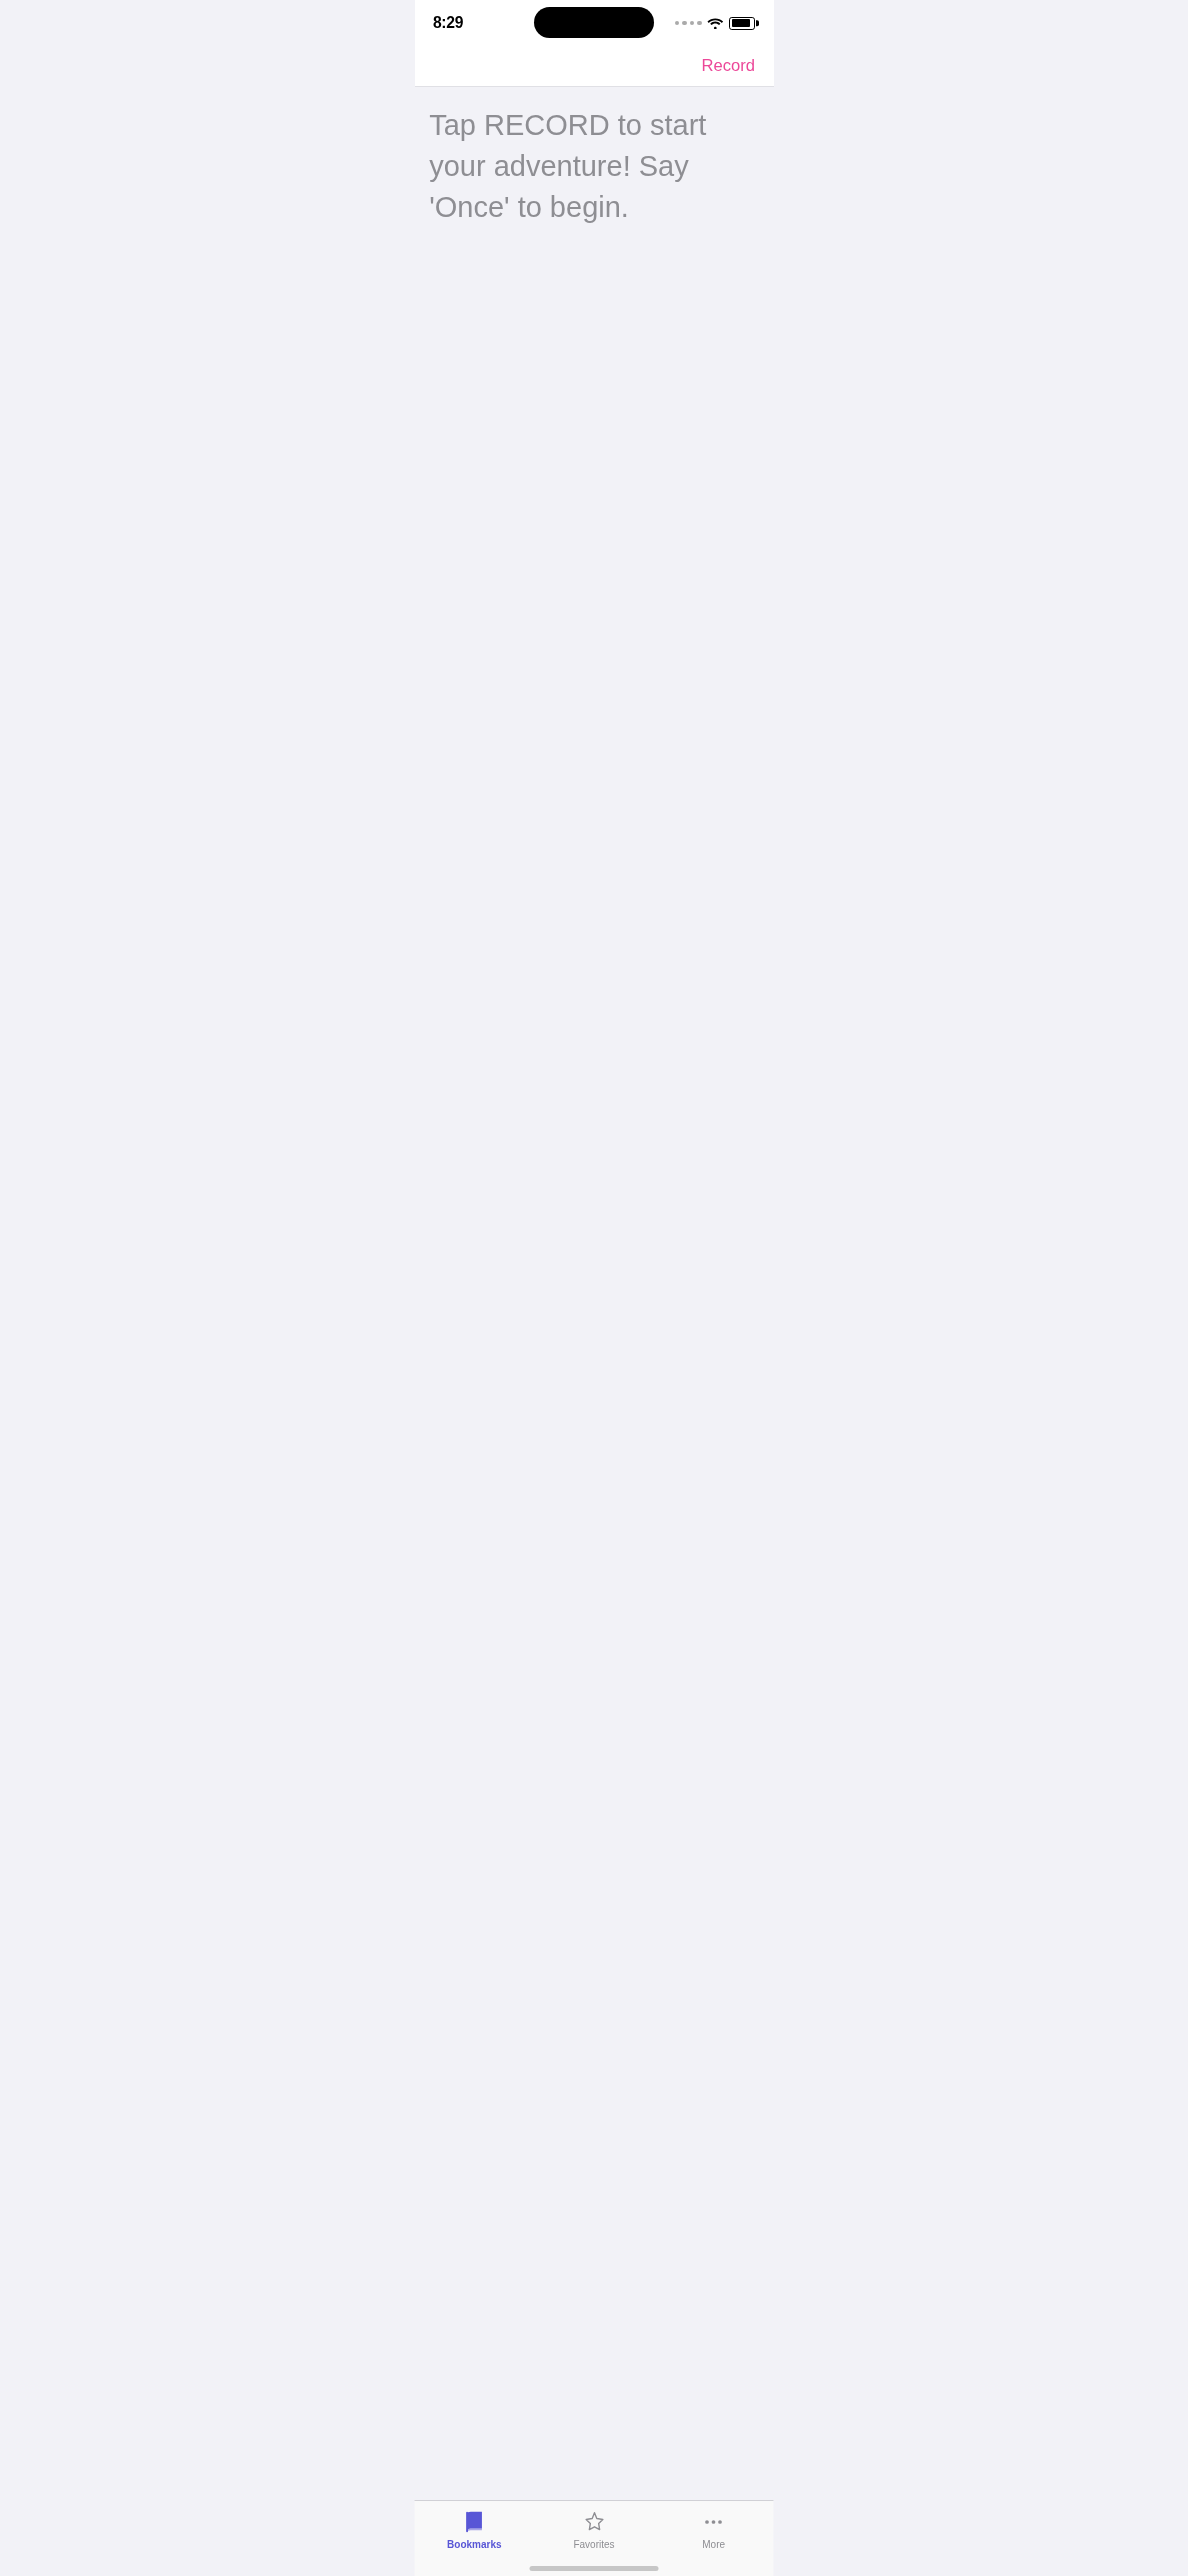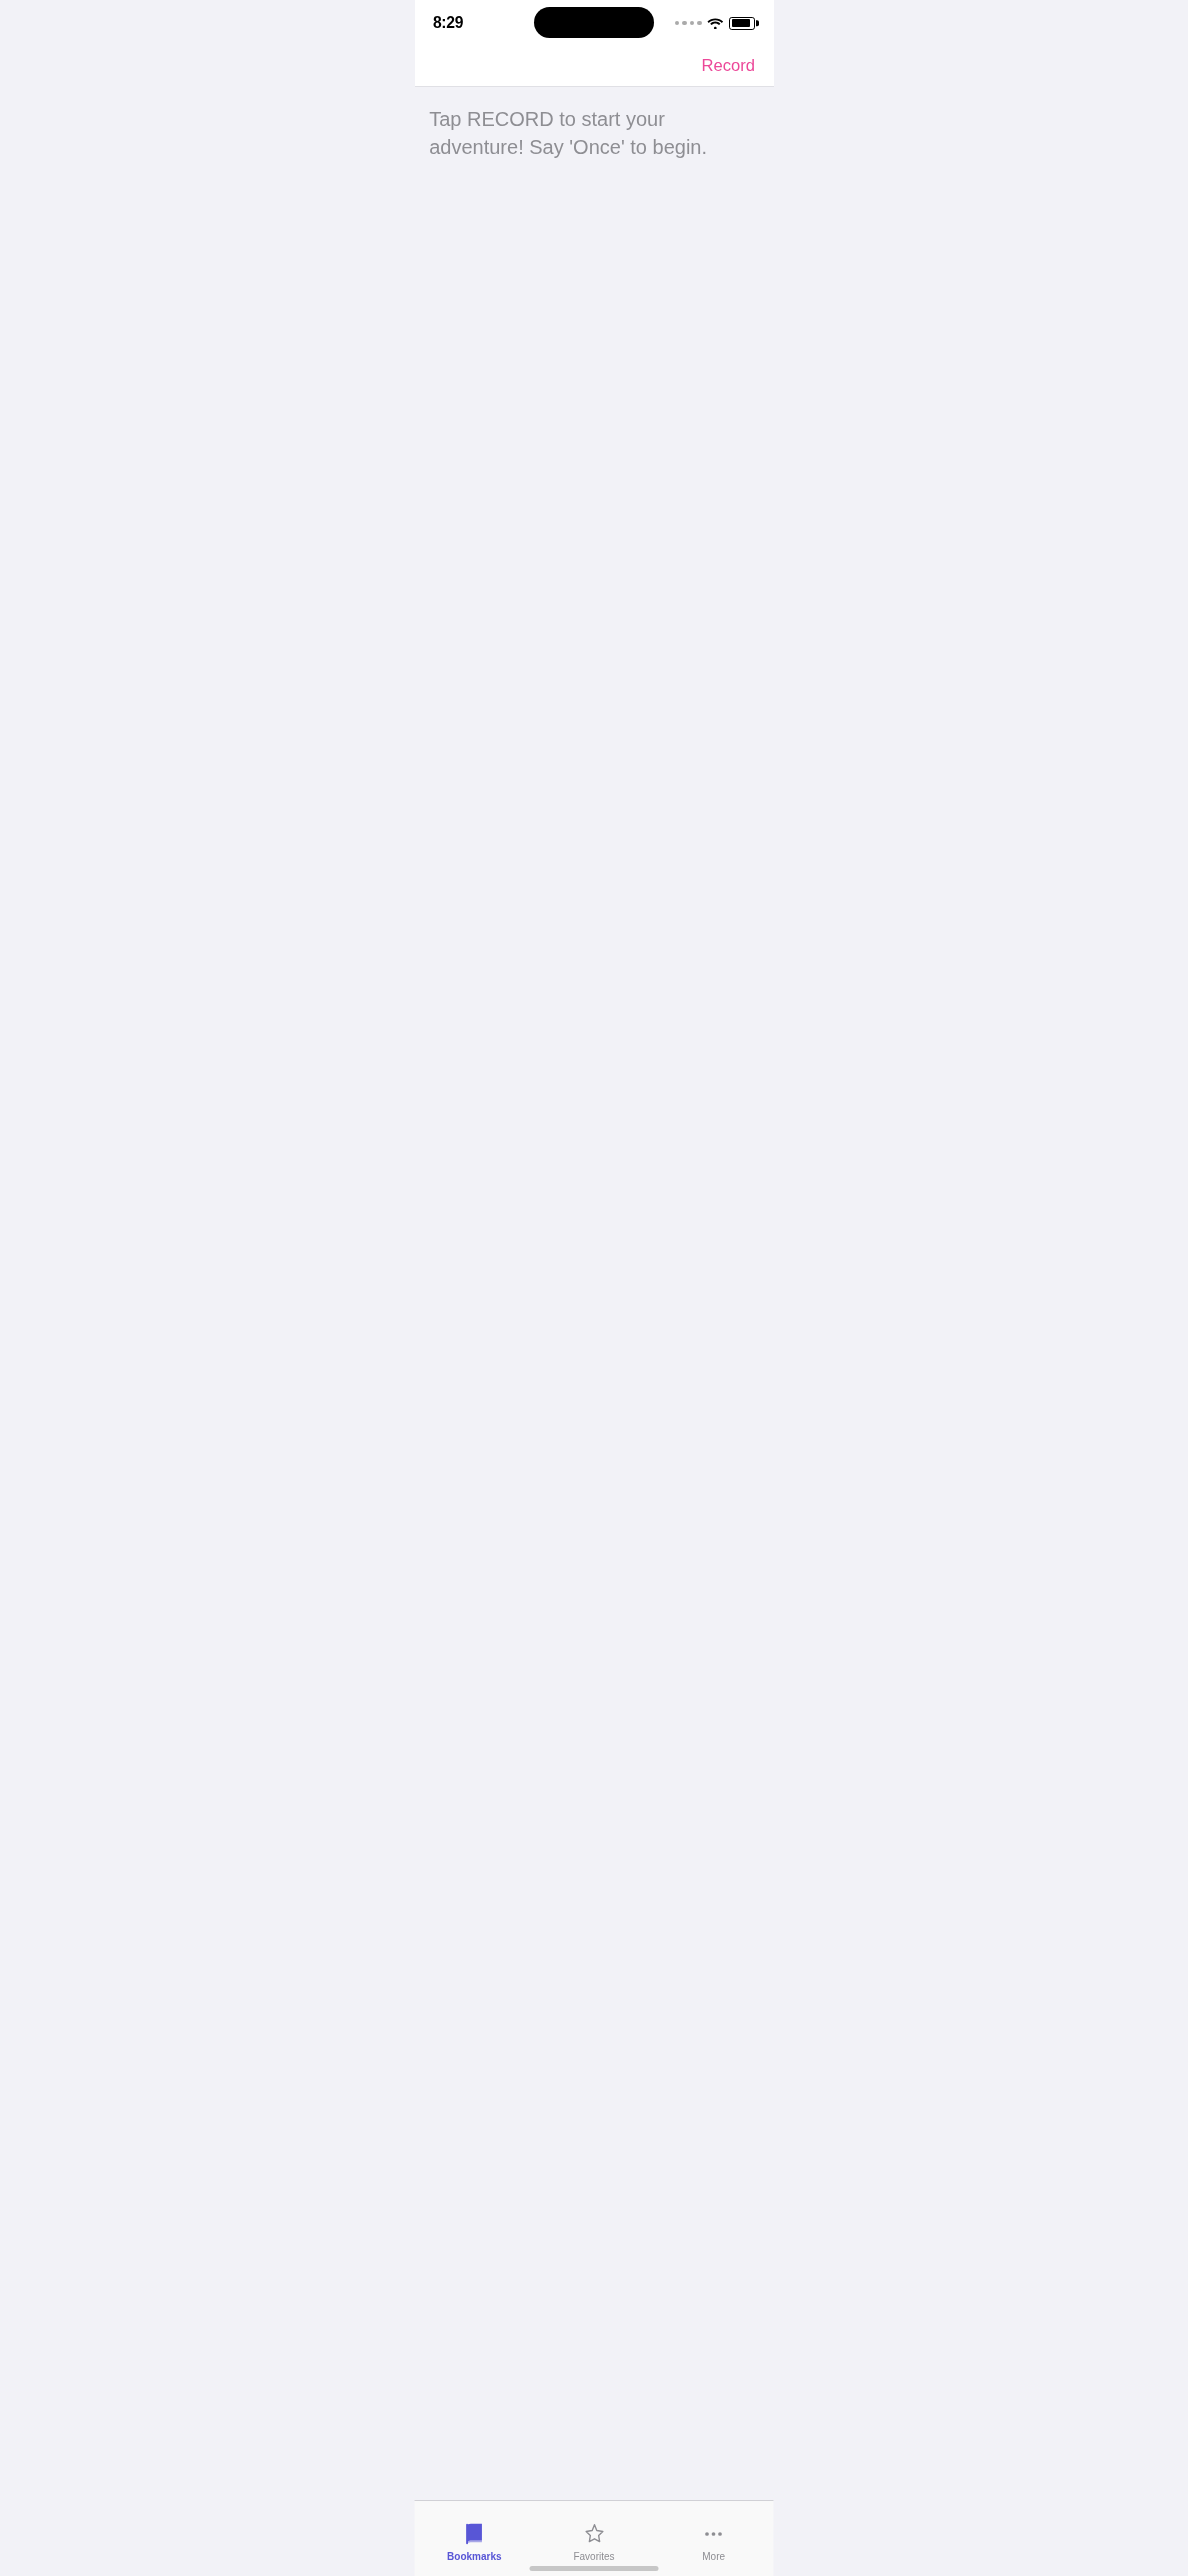--- a/index.html
+++ b/index.html
@@ -125,40 +125,40 @@
 
     
     .main-content {
       background: #f2f2f7;
       flex: 1;
       padding: 18.4px 14.7px;
       min-height: calc(778px - 46px - 41px - 76px);
     }
 
     .prompt-text {
-      font-size: 20px;
+      font-size: 29px;
       font-weight: 300;
       color: #8e8e93;
       line-height: 1.4;
     }
 
     
     .tab-bar {
       position: fixed;
       bottom: 0;
       left: 50%;
       transform: translateX(-50%);
       width: 359px;
       background: rgba(249, 249, 249, 0.94);
       border-top: 0.9px solid #d1d1d6;
       height: 76px;
       display: flex;
       align-items: flex-start;
       justify-content: space-around;
-      padding-top: 20px;
+      padding-top: 8px;
     }
 
     .tab-item {
       display: flex;
       flex-direction: column;
       align-items: center;
       gap: 3.7px;
       cursor: pointer;
       flex: 1;
     }

